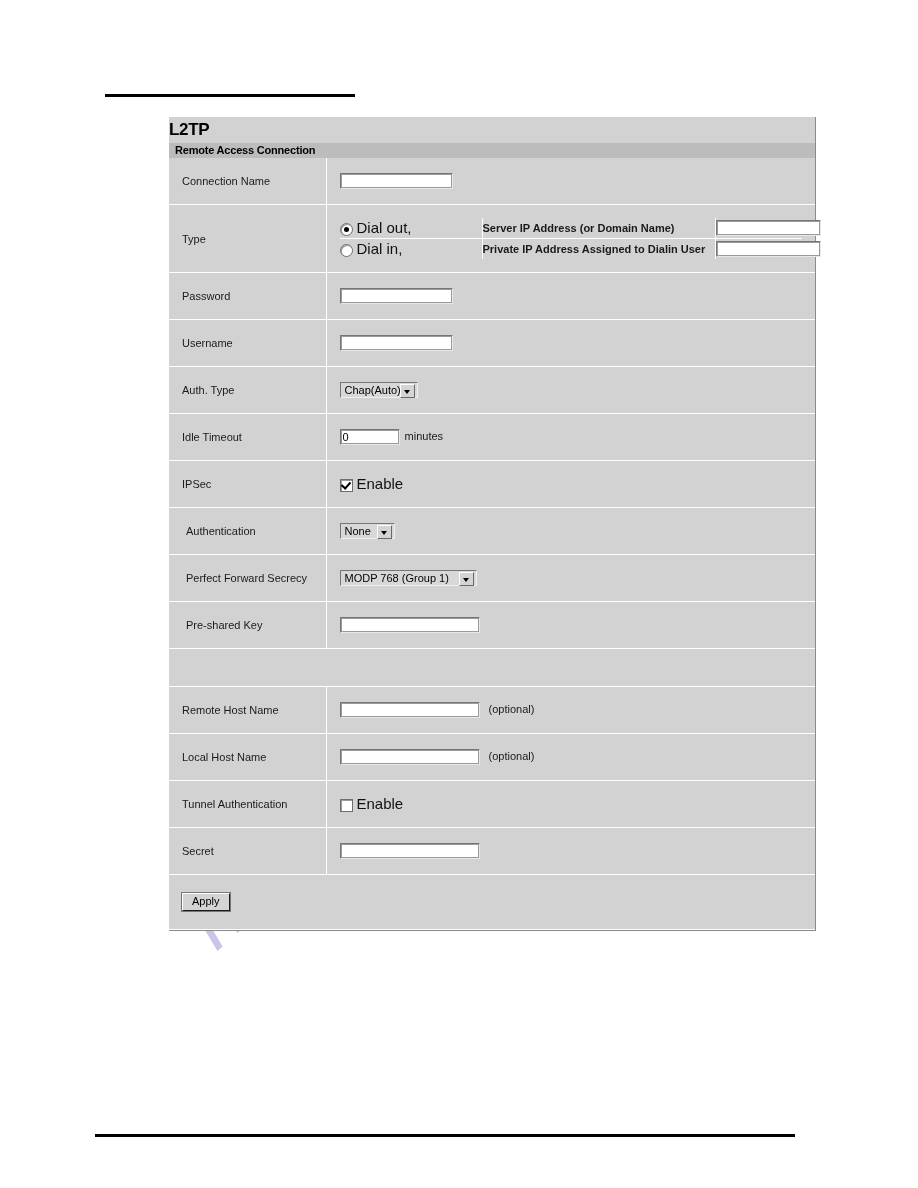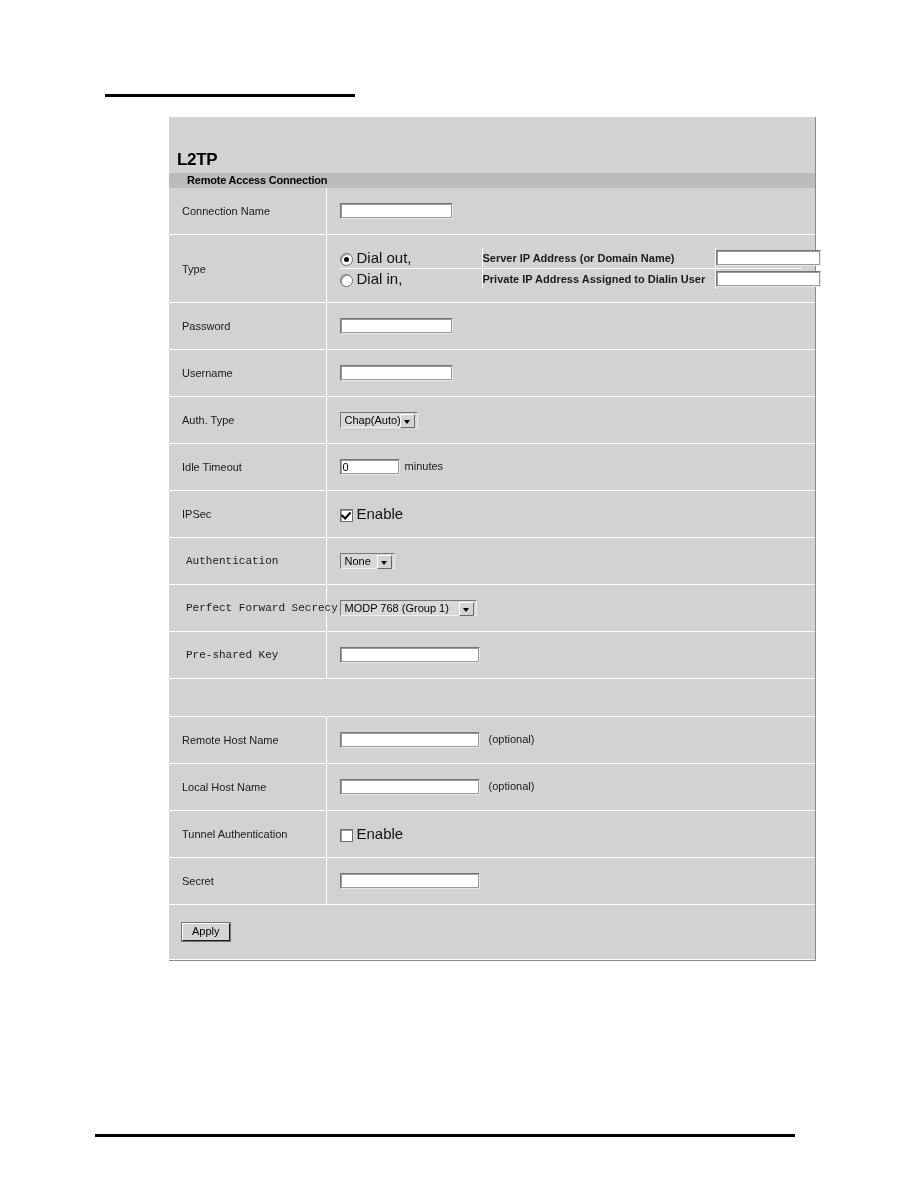--- a/index.html
+++ b/index.html
@@ -61,33 +61,32 @@
     background: #d2d2d2;
     border-right: 1px solid #8a8a8a;
     border-bottom: 1px solid #8a8a8a;
     font-size: 11px;
     color: #111111;
   }
 
   .panel-title {
     height: 26px;
     line-height: 26px;
-    padding-left: 8px;
+    padding-left: 0;
     font-size: 17px;
     font-weight: bold;
     color: #000000;
     background: #d2d2d2;
     letter-spacing: -0.3px;
-    margin-top: 30px;
   }
 
   .section-bar {
     height: 15px;
     line-height: 15px;
-    padding-left: 18px;
+    padding-left: 6px;
     font-size: 11px;
     font-weight: bold;
     color: #000000;
     background: #bcbcbc;
     letter-spacing: -0.2px;
   }
 
   
   table.form {
     border-collapse: collapse;
@@ -102,21 +101,21 @@
   }
   td.lbl {
     background: #dfdda8;
     border-right: 1px solid #ffffff;
     padding-left: 12px;
     height: 20px;
     color: #1a1a1a;
     font-size: 11px;
     white-space: nowrap;
   }
-  td.lbl.indent { padding-left: 17px; font-family: Liberation Mono, monospace; }
+  td.lbl.indent { padding-left: 17px; }
   td.val {
     padding-left: 9px;
     height: 20px;
   }
   td.val-plain { padding-left: 0; }
 
   .spacer-row td {
     height: 11px;
     background: #d2d2d2;
     border-bottom: 1px solid #ffffff;

